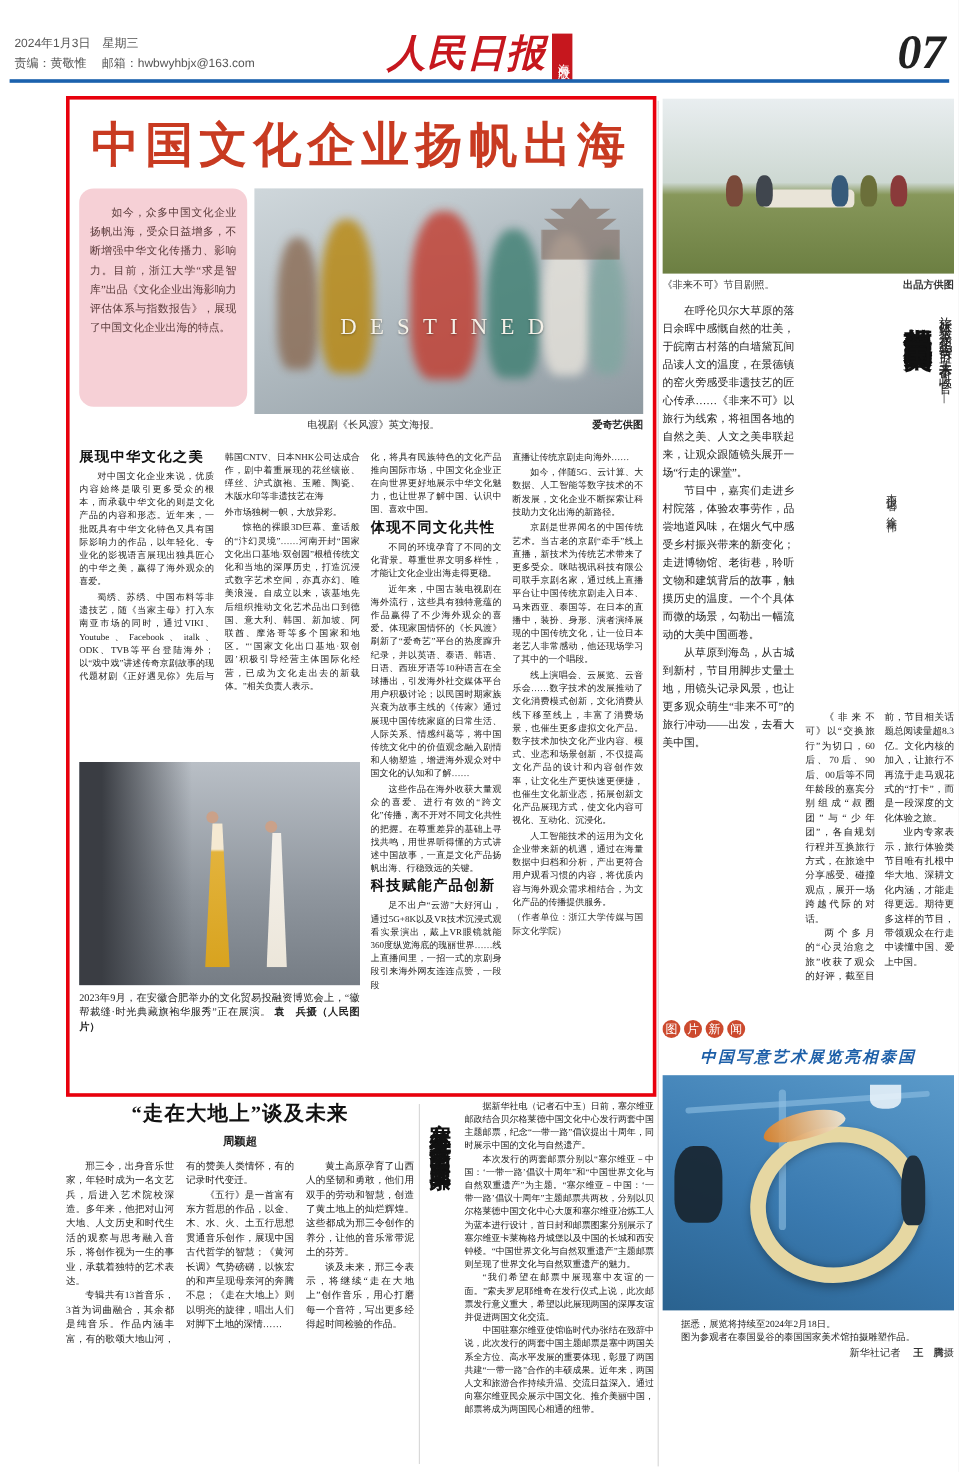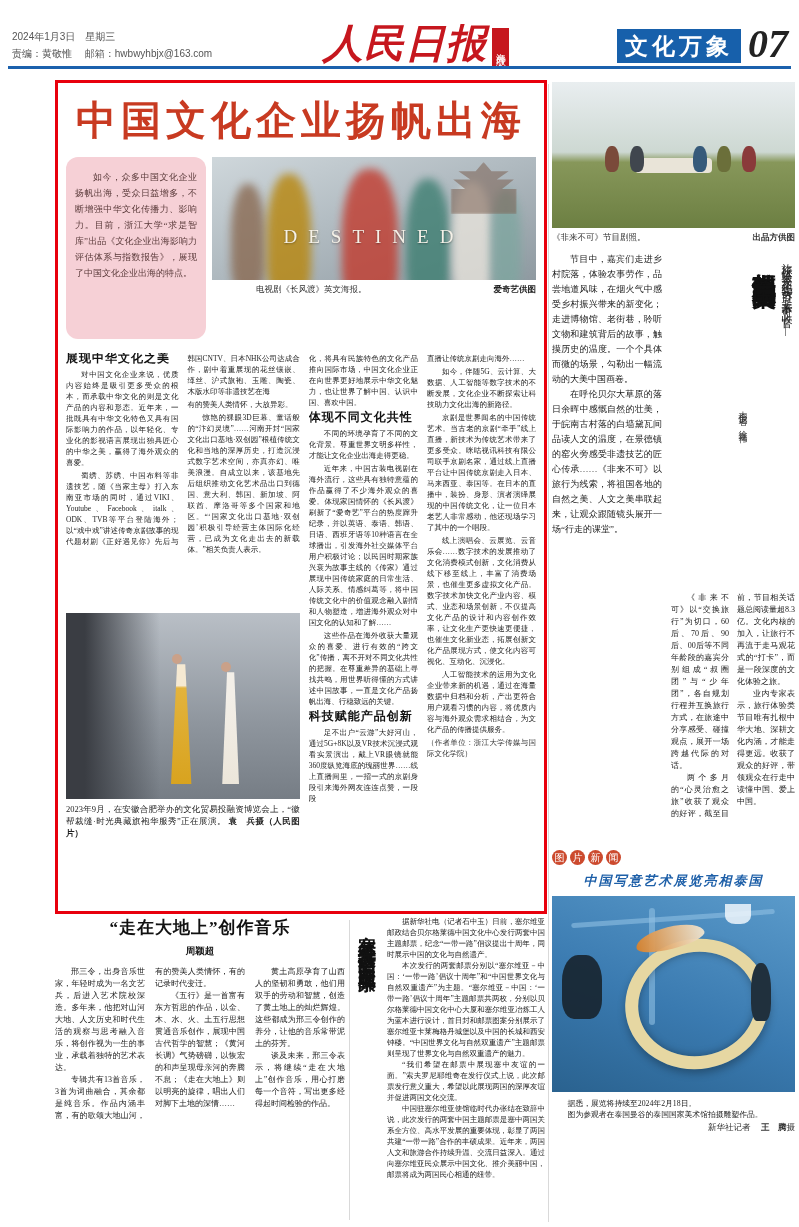--- a/index.html
+++ b/index.html
@@ -1,38 +1,38 @@
 <!DOCTYPE html>
 <html><head>
 <meta charset="utf-8">
 <style>
   html,body{margin:0;padding:0;background:#e9e9e9;}
   #page{position:relative;width:799px;height:1227px;background:#ffffff;margin:0 auto;
         font-family:"Liberation Serif","DejaVu Serif",serif;color:#1a1a1a;overflow:hidden;}
   
   .hmeta{position:absolute;left:12px;top:28px;font-size:10px;color:#555;line-height:1.7;font-family:"Liberation Sans",sans-serif;}
   .masthead{position:absolute;left:323px;top:24px;display:flex;align-items:flex-start;}
-  .mh-name{font-size:40px;font-weight:bold;font-style:italic;color:#c6171e;letter-spacing:1px;line-height:40px;}
+  .mh-name{font-size:32px;font-weight:bold;font-style:italic;color:#c6171e;letter-spacing:1px;line-height:40px;}
   .mh-ed{margin-left:5px;margin-top:4px;width:17px;height:40px;background:#c6171e;color:#fff;font-size:10px;
          writing-mode:vertical-rl;display:flex;align-items:center;justify-content:center;letter-spacing:2px;font-family:"Liberation Sans",sans-serif;}
   .secbox{position:absolute;left:617px;top:29px;width:124px;height:34px;background:#1760ab;color:#fff;
           font-size:23px;font-weight:bold;letter-spacing:4px;display:flex;align-items:center;justify-content:center;
           font-family:"Liberation Sans",sans-serif;}
   .pageno{position:absolute;left:748px;top:20px;font-size:40px;font-weight:bold;font-style:italic;color:#222;}
   .hrule{position:absolute;left:8px;top:66px;width:783px;height:3px;background:#1b61ad;}
   
   .mainbox{position:absolute;left:55px;top:80px;width:486px;height:828px;border:3px solid #e8000d;background:#fff;overflow:hidden;}
   .m-title{margin-top:14px;text-align:center;font-size:40px;font-weight:bold;color:#c83a21;letter-spacing:5px;line-height:48px;}
   .m-author{text-align:center;font-size:11px;margin-top:8px;color:#222;}
   .m-top{display:flex;margin:12px 8px 0 8px;gap:6px;}
   .introbox{width:122px;height:158px;background:#f6d0d6;border-radius:12px;padding:12px 9px;
             font-size:9px;line-height:16px;color:#5a3a3a;text-align:justify;overflow:hidden;}
   .introbox p{margin:0;text-indent:2em;}
   .posterwrap{flex:1;display:flex;flex-direction:column;}
-  .poster{position:relative;height:123px;background:linear-gradient(160deg,#cfd7db 0%,#b2bcc2 45%,#8f9aa1 100%);overflow:hidden;}
+  .poster{position:relative;height:188px;background:linear-gradient(160deg,#cfd7db 0%,#b2bcc2 45%,#8f9aa1 100%);overflow:hidden;}
   .fig{position:absolute;filter:blur(4px);opacity:.8;border-radius:45% 45% 30% 30%;}
   .fig1{left:6%;top:22%;width:34px;height:110px;background:#8a6a52;}
   .fig2{left:17%;top:14%;width:44px;height:128px;background:#b8860b;}
   .fig3{left:40%;top:10%;width:56px;height:140px;background:#c23b2e;}
   .fig4{left:60%;top:18%;width:44px;height:124px;background:#3e7f72;}
   .fig5{left:74%;top:20%;width:40px;height:118px;background:#e8e4dc;}
   .fig6{left:86%;top:26%;width:30px;height:106px;background:#7fa6a0;}
   .pagoda{position:absolute;right:6%;top:4%;width:66px;height:52px;background:#7d6152;opacity:.55;filter:blur(1px);
           clip-path:polygon(50% 0,62% 18%,88% 18%,70% 34%,96% 34%,78% 52%,100% 52%,100% 100%,0 100%,0 52%,22% 52%,4% 34%,30% 34%,12% 18%,38% 18%);}
   .posterword{position:absolute;left:0;right:0;top:56%;text-align:center;color:#f5f1e8;font-size:19px;letter-spacing:11px;text-shadow:0 1px 2px rgba(0,0,0,.35);}
@@ -119,21 +119,20 @@
     <div>2024年1月3日　星期三</div>
     <div>
       <span>责编：黄敬惟</span>
       　<span>邮箱：hwbwyhbjx@163.com</span>
     </div>
   </div>
   <div class="masthead">
     <span class="mh-name">人民日报</span>
     <span class="mh-ed">海外版</span>
   </div>
-  <div class="secbox">文化万象</div>
   <div class="pageno">07</div>
   <div class="hrule"></div>
 
   <div class="vsep1"></div>
   <div class="vsep2"></div>
   <div class="hsep1"></div>
 
   <div class="mainbox">
     <div class="m-title">中国文化企业扬帆出海</div>
 
@@ -158,21 +157,21 @@
         </div>
       </div>
     </div>
 
     <div class="m-body">
       <div class="colA">
         <div class="colA-text">
           <div class="sechead first">展现中华文化之美</div>
           <p>对中国文化企业来说，优质内容始终是吸引更多受众的根本，而承载中华文化的则是文化产品的内容和形态。近年来，一批既具有中华文化特色又具有国际影响力的作品，以年轻化、专业化的影视语言展现出独具匠心的中华之美，赢得了海外观众的喜爱。</p>
           <p>蜀绣、苏绣、中国布料等非遗技艺，随《当家主母》打入东南亚市场的同时，通过VIKI、Youtube、Facebook、italk、ODK、TVB等平台登陆海外；以“戏中戏”讲述传奇京剧故事的现代题材剧《正好遇见你》先后与韩国CNTV、日本NHK公司达成合作，剧中着重展现的花丝镶嵌、缂丝、沪式旗袍、玉雕、陶瓷、木版水印等非遗技艺在海</p>
-          <p class="noind">有的赞美人类情怀，大放异彩。</p>
+          <p class="noind">外市场独树一帜，大放异彩。</p>
           <p>惊艳的裸眼3D巨幕、童话般的“汴幻灵境”……河南开封“国家文化出口基地·双创园”根植传统文化和当地的深厚历史，打造沉浸式数字艺术空间，亦真亦幻、唯美浪漫。自成立以来，该基地先后组织推动文化艺术品出口到德国、意大利、韩国、新加坡、阿联酋、摩洛哥等多个国家和地区。“‘国家文化出口基地·双创园’积极引导经营主体国际化经营，已成为文化走出去的新载体。”相关负责人表示。</p>
 
         </div>
         <div class="photo2">
           <div class="crowd"></div>
           <div class="dress dressA"></div>
           <div class="dress dressB"></div>
           <div class="headdot hd1"></div>
           <div class="headdot hd2"></div>
         </div>
@@ -209,40 +208,41 @@
       <div class="rp rp3"></div>
       <div class="rp rp4"></div>
       <div class="rp rp5"></div>
     </div>
     <div class="r-cap">
       <span>《非来不可》节目剧照。</span>
       <span class="credit">出品方供图</span>
     </div>
     <div class="r-main">
       <div class="r-textL">
+        <p>在呼伦贝尔大草原的落日余晖中感慨自然的壮美，于皖南古村落的白墙黛瓦间品读人文的温度，在景德镇的窑火旁感受非遗技艺的匠心传承……《非来不可》以旅行为线索，将祖国各地的自然之美、人文之美串联起来，让观众跟随镜头展开一场“行走的课堂”。</p>
         <p>节目中，嘉宾们走进乡村院落，体验农事劳作，品尝地道风味，在烟火气中感受乡村振兴带来的新变化；走进博物馆、老街巷，聆听文物和建筑背后的故事，触摸历史的温度。一个个具体而微的场景，勾勒出一幅流动的大美中国画卷。</p>
-        <p>在呼伦贝尔大草原的落日余晖中感慨自然的壮美，于皖南古村落的白墙黛瓦间品读人文的温度，在景德镇的窑火旁感受非遗技艺的匠心传承……《非来不可》以旅行为线索，将祖国各地的自然之美、人文之美串联起来，让观众跟随镜头展开一场“行走的课堂”。</p>
+        <p>从草原到海岛，从古城到新村，节目用脚步丈量土地，用镜头记录风景，也让更多观众萌生“非来不可”的旅行冲动——出发，去看大美中国。</p>
       </div>
       <div class="r-right">
         <div class="r-titleblock">
           <div class="r-kicker">旅行体验类文化纪实节目《非来不可》收官——</div>
           <div class="r-title">带领观众沉浸式感受大美中国</div>
           <div class="r-byline">本报记者　徐嘉伟</div>
         </div>
         <div class="r-textR">
           <p>《非来不可》以“交换旅行”为切口，60后、70后、90后、00后等不同年龄段的嘉宾分别组成“叔圈团”与“少年团”，各自规划行程并互换旅行方式，在旅途中分享感受、碰撞观点，展开一场跨越代际的对话。</p>
           <p>两个多月的“心灵治愈之旅”收获了观众的好评，截至目前，节目相关话题总阅读量超8.3亿。文化内核的加入，让旅行不再流于走马观花式的“打卡”，而是一段深度的文化体验之旅。</p>
-          <p>业内专家表示，旅行体验类节目唯有扎根中华大地、深耕文化内涵，才能走得更远。收获了观众的好评，带领观众在行走中读懂中国、爱上中国。</p>
+          <p>业内专家表示，旅行体验类节目唯有扎根中华大地、深耕文化内涵，才能走得更远。期待更多这样的节目，带领观众在行走中读懂中国、爱上中国。</p>
         </div>
       </div>
     </div>
   </div>
 
   <div class="blart">
-    <div class="bl-title">“走在大地上”创作音乐</div>
+    <div class="bl-title">“走在大地上”谈及未来</div>
     <div class="bl-author">周颖超</div>
     <div class="bl-cols">
       <p>邢三令，出身音乐世家，年轻时成为一名文艺兵，后进入艺术院校深造。多年来，他把对山河大地、人文历史和时代生活的观察与思考融入音乐，将创作视为一生的事业，承载着独特的艺术表达。</p>
       <p>专辑共有13首音乐，3首为词曲融合，其余都是纯音乐。作品内涵丰富，有的歌颂大地山河，有的赞美人类情怀，有的记录时代变迁。</p>
       <p>《五行》是一首富有东方哲思的作品，以金、木、水、火、土五行思想贯通音乐创作，展现中国古代哲学的智慧；《黄河长调》气势磅礴，以恢宏的和声呈现母亲河的奔腾不息；《走在大地上》则以明亮的旋律，唱出人们对脚下土地的深情……</p>
       <p>黄土高原孕育了山西人的坚韧和勇敢，他们用双手的劳动和智慧，创造了黄土地上的灿烂辉煌。这些都成为邢三令创作的养分，让他的音乐常带泥土的芬芳。</p>
       <p>谈及未来，邢三令表示，将继续“走在大地上”创作音乐，用心打磨每一个音符，写出更多经得起时间检验的作品。</p>
     </div>
   </div>
 

